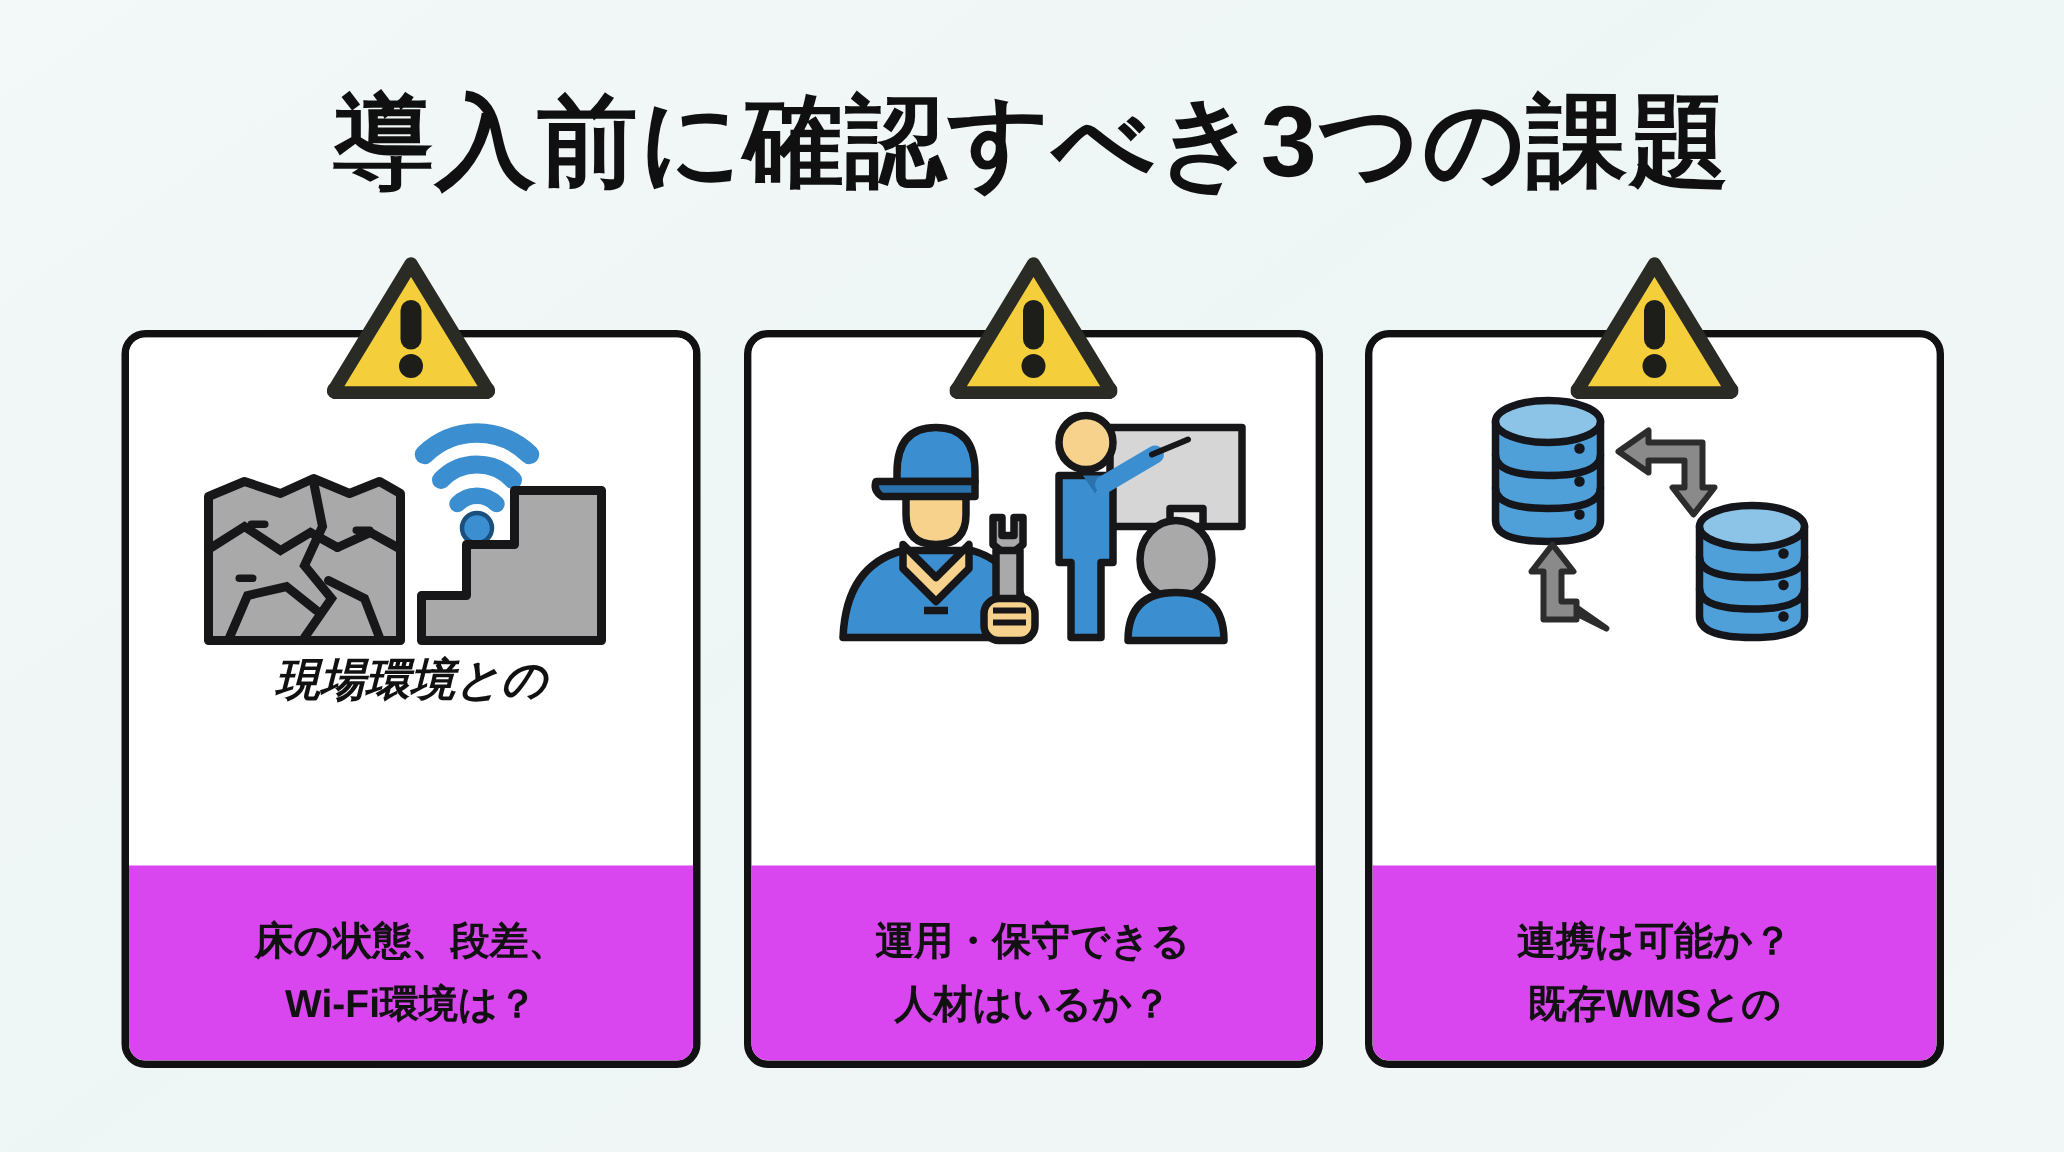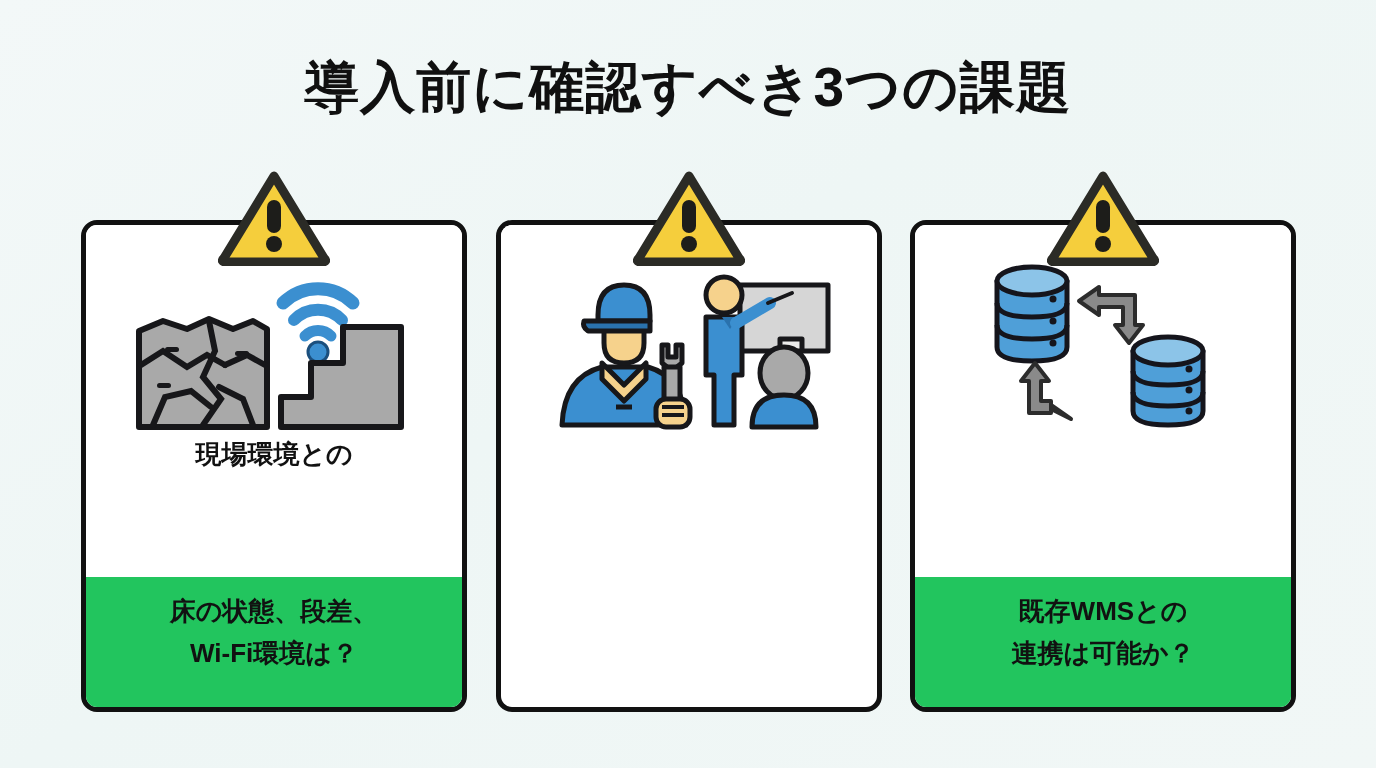--- a/index.html
+++ b/index.html
@@ -22,21 +22,21 @@
     background: linear-gradient(145deg, #f3f8f8 0%, #eef6f5 45%, #f1f7f6 100%);
   }
 
   
   .page-title {
     position: absolute;
     top: 56px;
     left: 0;
     width: 100%;
     text-align: center;
-    font-size: 55px;
+    font-size: 67px;
     font-weight: bold;
     letter-spacing: 1px;
     color: #101010;
     line-height: 1.15;
     white-space: nowrap;
   }
 
   
   .cards {
     position: absolute;
@@ -81,35 +81,36 @@
   .card-art {
     height: 208px;
     width: 100%;
     display: flex;
     align-items: center;
     justify-content: center;
     padding-top: 34px;
   }
 
   .card-title {
-    font-size: 26px;
+    font-size: 30px;
     font-weight: bold;
     line-height: 50px;
     color: #111111;
     letter-spacing: 0px;
     margin-top: -4px;
+    font-style: italic;
   }
 
   .card-foot {
     flex: 1 1 auto;
-    background: #22c55e;
+    background: #d946ef;
     display: flex;
     align-items: flex-start;
     justify-content: center;
-    padding-top: 13px;
+    padding-top: 29px;
   }
 
   .card-caption {
     font-size: 26px;
     font-weight: bold;
     line-height: 42px;
     color: #111111;
     text-align: center;
   }
 
@@ -239,20 +240,26 @@
                 <path d="M208 168 Q208 136 240 136 Q272 136 272 168 Z" fill="#3b8fd0"></path>
               </g>
             </svg>
           </div>
 
           <div class="card-title">
           </div>
 
         </div>
 
+        <div class="card-foot">
+          <div class="card-caption">
+            <div>運用・保守できる</div>
+            <div>人材はいるか？</div>
+          </div>
+        </div>
       </div>
     </div>
 
     <div class="card">
 
       <div class="warn-badge">
         <svg class="svg-art" width="112" height="96" viewBox="0 0 112 96">
           <path d="M56 6 L106 88 Q110 92 104 92 L8 92 Q2 92 6 88 Z" fill="#f5ce3c" stroke="#2b2b26" stroke-width="9" stroke-linejoin="round"></path>
           <rect x="49" y="30" width="14" height="33" rx="7" fill="#1d1d1a"></rect>
           <circle cx="56" cy="74" r="8" fill="#1d1d1a"></circle>
@@ -290,21 +297,21 @@
                 <path d="M88 160 L68 146 L68 154 L46 154 L46 122 L38 122 L52 104 L66 122 L58 122 L58 142 L68 142 L68 150 Z" transform="translate(0,0) scale(1,1)"></path>
               </g>
             </svg>
           </div>
 
 
         </div>
 
         <div class="card-foot">
           <div class="card-caption">
+            <div>連携は可能か？</div>
             <div>既存WMSとの</div>
-            <div>連携は可能か？</div>
           </div>
         </div>
       </div>
     </div>
 
   </div>
 </div>
 
 </body></html>

